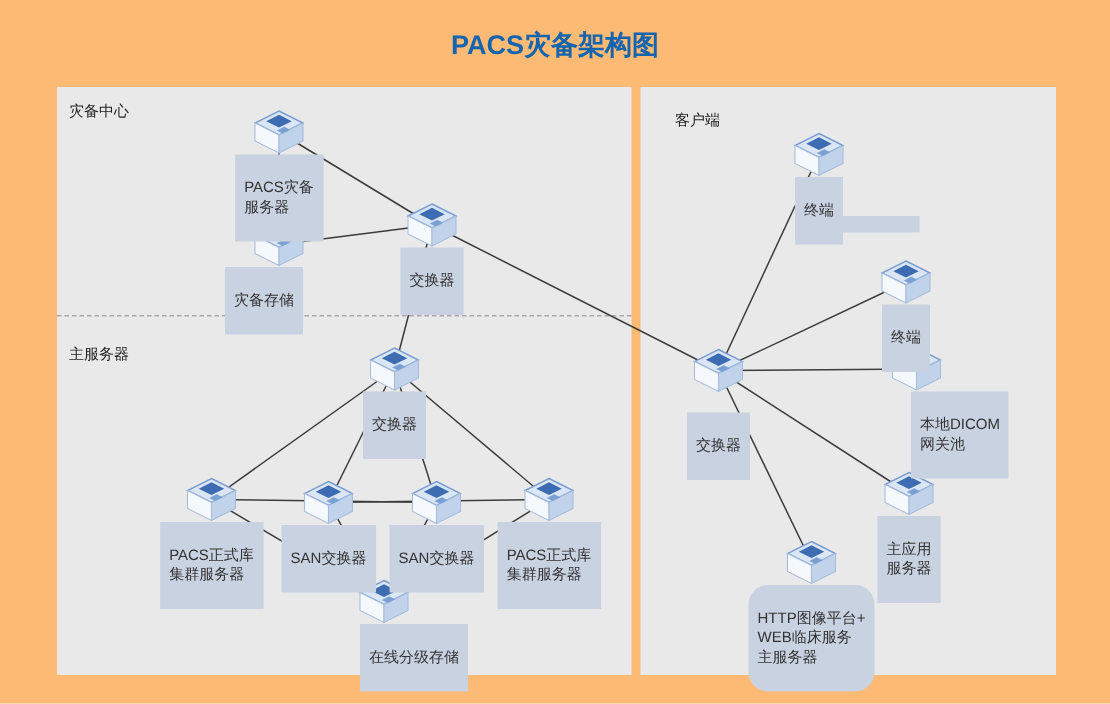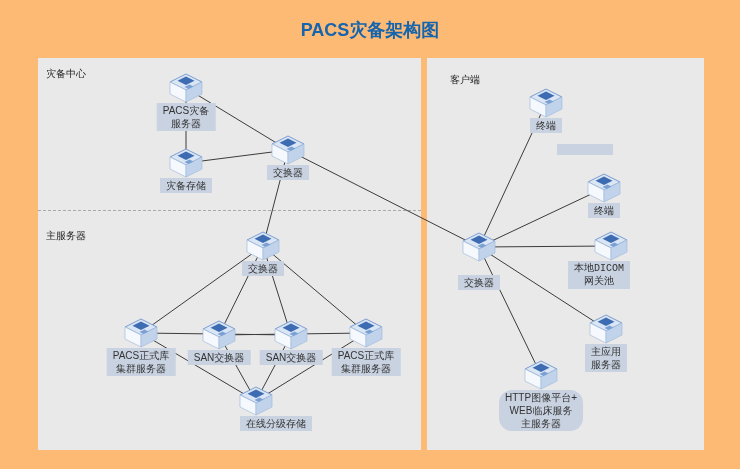--- a/index.html
+++ b/index.html
@@ -16,21 +16,21 @@
   .section-label{position:absolute;z-index:3;font-size:10px;font-weight:400;color:#222;}
   #label-dr{left:46px;top:67px;}
   #label-dc{left:46px;top:229px;}
   #label-client{left:450px;top:73px;}
   #edge-layer{position:absolute;left:0;top:0;z-index:1;}
   #edge-layer line{stroke:var(--edge-color,#3c3c3c);stroke-width:1;}
   #node-layer{position:absolute;left:0;top:0;width:740px;height:469px;z-index:2;pointer-events:none;}
   .node-icon{position:absolute;transform:translate(-50%,-50%);line-height:0;z-index:2;}
   .node-label{position:absolute;transform:translateX(-50%);z-index:3;
               background:var(--label-bg,#c8d2e0);color:#333;font-size:10px;line-height:1.3;
-              padding:1px 6px;text-align:center;white-space:pre-line;}
+              padding:16px 6px;text-align:left;white-space:pre-line;}
   .blank-bar{position:absolute;left:557px;top:144px;width:56px;height:11px;
              background:var(--label-bg,#c8d2e0);z-index:3;}
 </style>
 </head>
 <body>
 
 <div class="canvas">
   <h1 class="title">PACS灾备架构图</h1>
 
   <div class="panel" id="left-panel"></div>
@@ -75,21 +75,21 @@
         </svg></div>
       <div class="node-label" style="left: 186px; top: 103px;">PACS灾备
 服务器</div>
       <div class="node-icon" style="left: 186px; top: 163px;"><svg width="34" height="30" viewBox="0 0 34 30">
           <polygon points="17,1 33,9 17,17 1,9" fill="#dbe6f4" stroke="#7b9ecf" stroke-width="1"></polygon>
           <polygon points="1,9 1,21 17,29 17,17" fill="#f5f9fd" stroke="#a5bcdd" stroke-width="0.7"></polygon>
           <polygon points="33,9 33,21 17,29 17,17" fill="#c0d3ea" stroke="#a5bcdd" stroke-width="0.7"></polygon>
           <polygon points="17,3.5 25.5,7.8 17,12 8.5,7.8" fill="#3d6cb3"></polygon>
           <polygon points="20.5,11.5 24.5,13.5 19.5,16 15.5,14" fill="#7ba0d4"></polygon>
         </svg></div>
-      <div class="node-label" style="left: 186px; top: 178px;">灾备存储</div>
+      <div class="node-label" style="left: 176px; top: 178px;">灾备存储</div>
       <div class="node-icon" style="left: 288px; top: 150px;"><svg width="34" height="30" viewBox="0 0 34 30">
           <polygon points="17,1 33,9 17,17 1,9" fill="#dbe6f4" stroke="#7b9ecf" stroke-width="1"></polygon>
           <polygon points="1,9 1,21 17,29 17,17" fill="#f5f9fd" stroke="#a5bcdd" stroke-width="0.7"></polygon>
           <polygon points="33,9 33,21 17,29 17,17" fill="#c0d3ea" stroke="#a5bcdd" stroke-width="0.7"></polygon>
           <polygon points="17,3.5 25.5,7.8 17,12 8.5,7.8" fill="#3d6cb3"></polygon>
           <polygon points="20.5,11.5 24.5,13.5 19.5,16 15.5,14" fill="#7ba0d4"></polygon>
         </svg></div>
       <div class="node-label" style="left: 288px; top: 165px;">交换器</div>
       <div class="node-icon" style="left: 263px; top: 246px;"><svg width="34" height="30" viewBox="0 0 34 30">
           <polygon points="17,1 33,9 17,17 1,9" fill="#dbe6f4" stroke="#7b9ecf" stroke-width="1"></polygon>
@@ -165,21 +165,21 @@
           <polygon points="20.5,11.5 24.5,13.5 19.5,16 15.5,14" fill="#7ba0d4"></polygon>
         </svg></div>
       <div class="node-label" style="left: 479px; top: 275px;">交换器</div>
       <div class="node-icon" style="left: 611px; top: 246px;"><svg width="34" height="30" viewBox="0 0 34 30">
           <polygon points="17,1 33,9 17,17 1,9" fill="#dbe6f4" stroke="#7b9ecf" stroke-width="1"></polygon>
           <polygon points="1,9 1,21 17,29 17,17" fill="#f5f9fd" stroke="#a5bcdd" stroke-width="0.7"></polygon>
           <polygon points="33,9 33,21 17,29 17,17" fill="#c0d3ea" stroke="#a5bcdd" stroke-width="0.7"></polygon>
           <polygon points="17,3.5 25.5,7.8 17,12 8.5,7.8" fill="#3d6cb3"></polygon>
           <polygon points="20.5,11.5 24.5,13.5 19.5,16 15.5,14" fill="#7ba0d4"></polygon>
         </svg></div>
-      <div class="node-label" style="left: 599px; top: 261px; font-family: Liberation Mono, monospace;">本地DICOM
+      <div class="node-label" style="left: 640px; top: 261px;">本地DICOM
 网关池</div>
       <div class="node-icon" style="left: 606px; top: 329px;"><svg width="34" height="30" viewBox="0 0 34 30">
           <polygon points="17,1 33,9 17,17 1,9" fill="#dbe6f4" stroke="#7b9ecf" stroke-width="1"></polygon>
           <polygon points="1,9 1,21 17,29 17,17" fill="#f5f9fd" stroke="#a5bcdd" stroke-width="0.7"></polygon>
           <polygon points="33,9 33,21 17,29 17,17" fill="#c0d3ea" stroke="#a5bcdd" stroke-width="0.7"></polygon>
           <polygon points="17,3.5 25.5,7.8 17,12 8.5,7.8" fill="#3d6cb3"></polygon>
           <polygon points="20.5,11.5 24.5,13.5 19.5,16 15.5,14" fill="#7ba0d4"></polygon>
         </svg></div>
       <div class="node-label" style="left: 606px; top: 344px;">主应用
 服务器</div>

